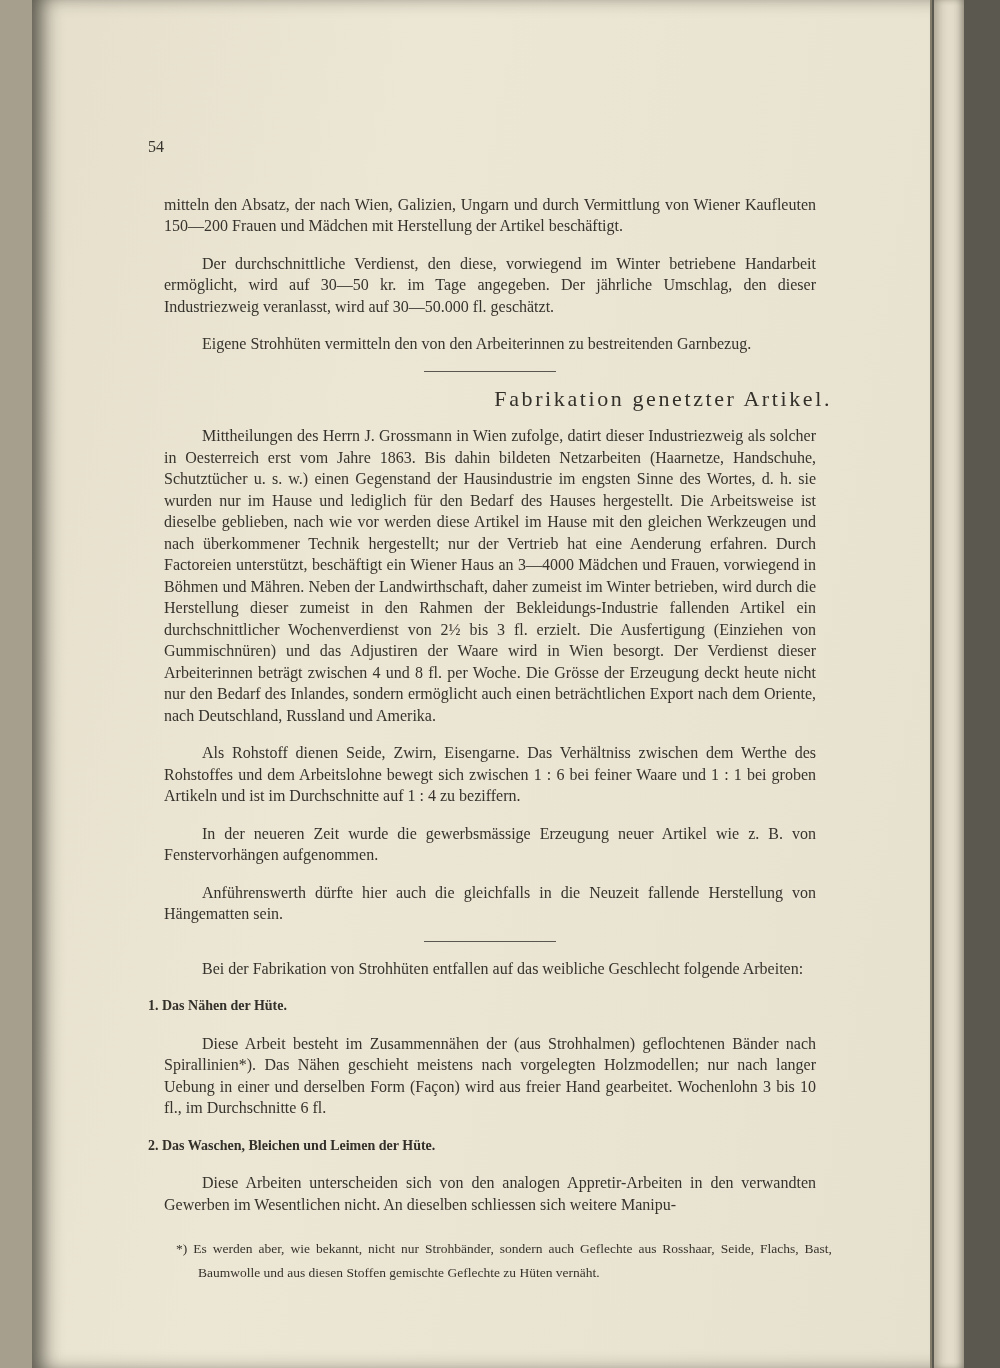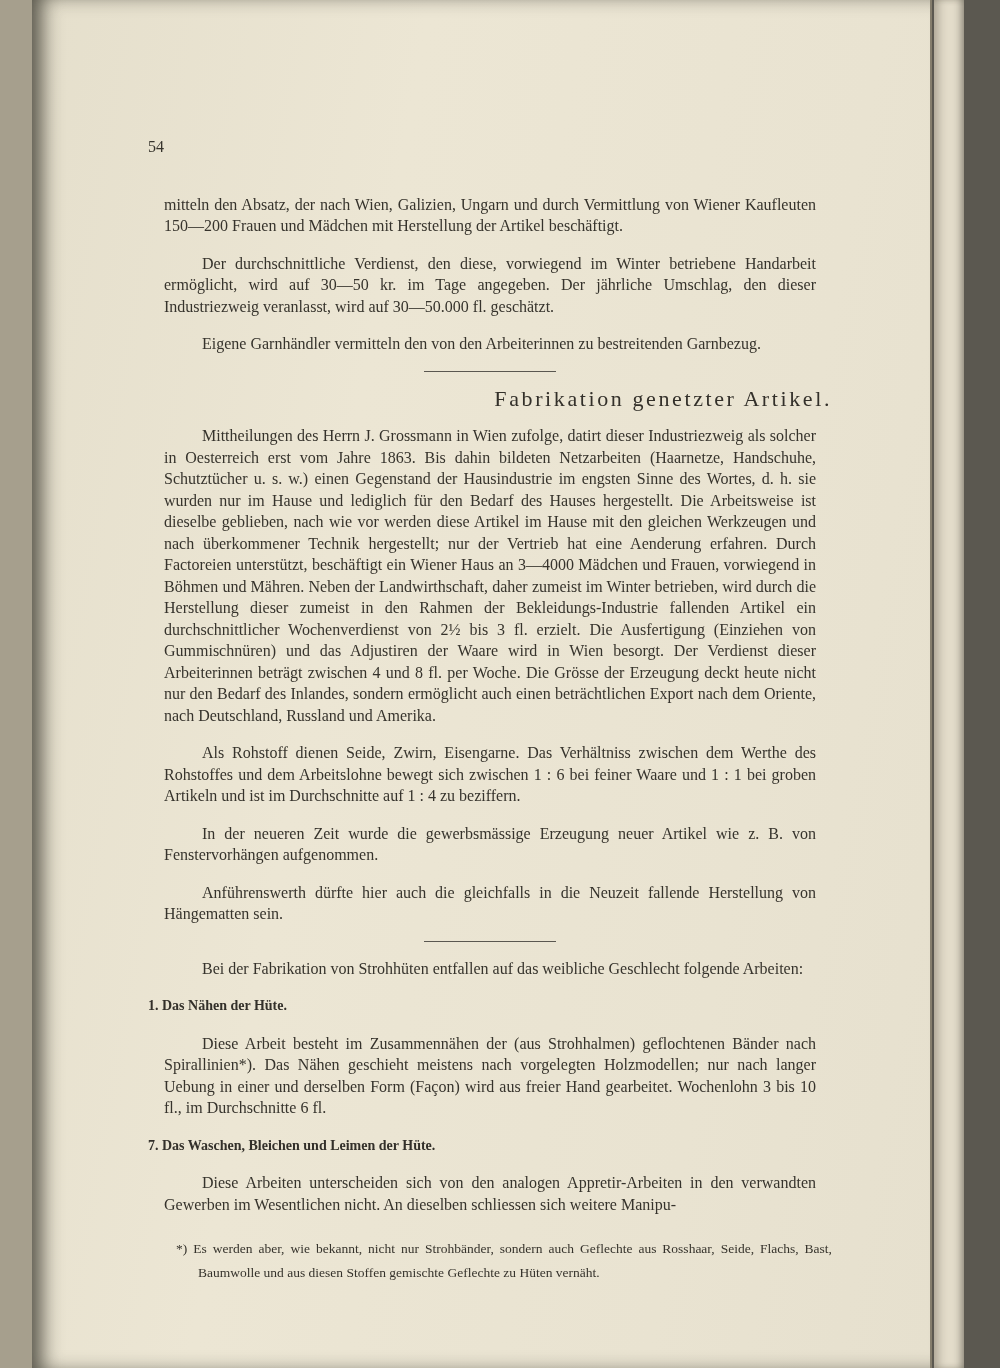--- a/index.html
+++ b/index.html
@@ -93,40 +93,40 @@
 
   <div class="outer-left"></div>
 
   <div class="page">
     <div class="text-block">
 
       <div class="page-num">54</div>
 
       <p class="noindent">mitteln den Absatz, der nach Wien, Galizien, Ungarn und durch Vermittlung von Wiener Kaufleuten 150—200 Frauen und Mädchen mit Herstellung der Artikel beschäftigt.</p>
       <p>Der durchschnittliche Verdienst, den diese, vorwiegend im Winter betriebene Handarbeit ermöglicht, wird auf 30—50 kr. im Tage angegeben. Der jährliche Umschlag, den dieser Industriezweig veranlasst, wird auf 30—50.000 fl. geschätzt.</p>
-      <p>Eigene Garnhändler vermitteln den von den Arbeiterinnen zu bestreitenden Garnbezug.</p>
+      <p>Eigene Strohhüten vermitteln den von den Arbeiterinnen zu bestreitenden Garnbezug.</p>
 
       <div class="rule"></div>
 
       <h2 class="main-heading">Fabrikation genetzter Artikel.</h2>
 
       <p>Mittheilungen des Herrn J. Grossmann in Wien zufolge, datirt dieser Industriezweig als solcher in Oesterreich erst vom Jahre 1863. Bis dahin bildeten Netzarbeiten (Haarnetze, Handschuhe, Schutztücher u. s. w.) einen Gegenstand der Hausindustrie im engsten Sinne des Wortes, d. h. sie wurden nur im Hause und lediglich für den Bedarf des Hauses hergestellt. Die Arbeitsweise ist dieselbe geblieben, nach wie vor werden diese Artikel im Hause mit den gleichen Werkzeugen und nach überkommener Technik hergestellt; nur der Vertrieb hat eine Aenderung erfahren. Durch Factoreien unterstützt, beschäftigt ein Wiener Haus an 3—4000 Mädchen und Frauen, vorwiegend in Böhmen und Mähren. Neben der Landwirthschaft, daher zumeist im Winter betrieben, wird durch die Herstellung dieser zumeist in den Rahmen der Bekleidungs-Industrie fallenden Artikel ein durchschnittlicher Wochenverdienst von 2½ bis 3 fl. erzielt. Die Ausfertigung (Einziehen von Gummischnüren) und das Adjustiren der Waare wird in Wien besorgt. Der Verdienst dieser Arbeiterinnen beträgt zwischen 4 und 8 fl. per Woche. Die Grösse der Erzeugung deckt heute nicht nur den Bedarf des Inlandes, sondern ermöglicht auch einen beträchtlichen Export nach dem Oriente, nach Deutschland, Russland und Amerika.</p>
       <p>Als Rohstoff dienen Seide, Zwirn, Eisengarne. Das Verhältniss zwischen dem Werthe des Rohstoffes und dem Arbeitslohne bewegt sich zwischen 1 : 6 bei feiner Waare und 1 : 1 bei groben Artikeln und ist im Durchschnitte auf 1 : 4 zu beziffern.</p>
       <p>In der neueren Zeit wurde die gewerbsmässige Erzeugung neuer Artikel wie z. B. von Fenstervorhängen aufgenommen.</p>
       <p>Anführenswerth dürfte hier auch die gleichfalls in die Neuzeit fallende Herstellung von Hängematten sein.</p>
 
       <div class="rule"></div>
 
 
       <p>Bei der Fabrikation von Strohhüten entfallen auf das weibliche Geschlecht folgende Arbeiten:</p>
 
       <h3 class="sub-heading">1. Das Nähen der Hüte.</h3>
       <p>Diese Arbeit besteht im Zusammennähen der (aus Strohhalmen) geflochtenen Bänder nach Spirallinien*). Das Nähen geschieht meistens nach vorgelegten Holzmodellen; nur nach langer Uebung in einer und derselben Form (Façon) wird aus freier Hand gearbeitet. Wochenlohn 3 bis 10 fl., im Durchschnitte 6 fl.</p>
 
-      <h3 class="sub-heading">7. Das Waschen, Bleichen und Leimen der Hüte.</h3>
+      <h3 class="sub-heading">2. Das Waschen, Bleichen und Leimen der Hüte.</h3>
       <p>Diese Arbeiten unterscheiden sich von den analogen Appretir-Arbeiten in den verwandten Gewerben im Wesentlichen nicht. An dieselben schliessen sich weitere Manipu-</p>
 
       <div class="footnote">*) Es werden aber, wie bekannt, nicht nur Strohbänder, sondern auch Geflechte aus Rosshaar, Seide, Flachs, Bast, Baumwolle und aus diesen Stoffen gemischte Geflechte zu Hüten vernäht.</div>
 
     </div>
   </div>
 
   <div class="page-edge2"></div>
 
 </div>

